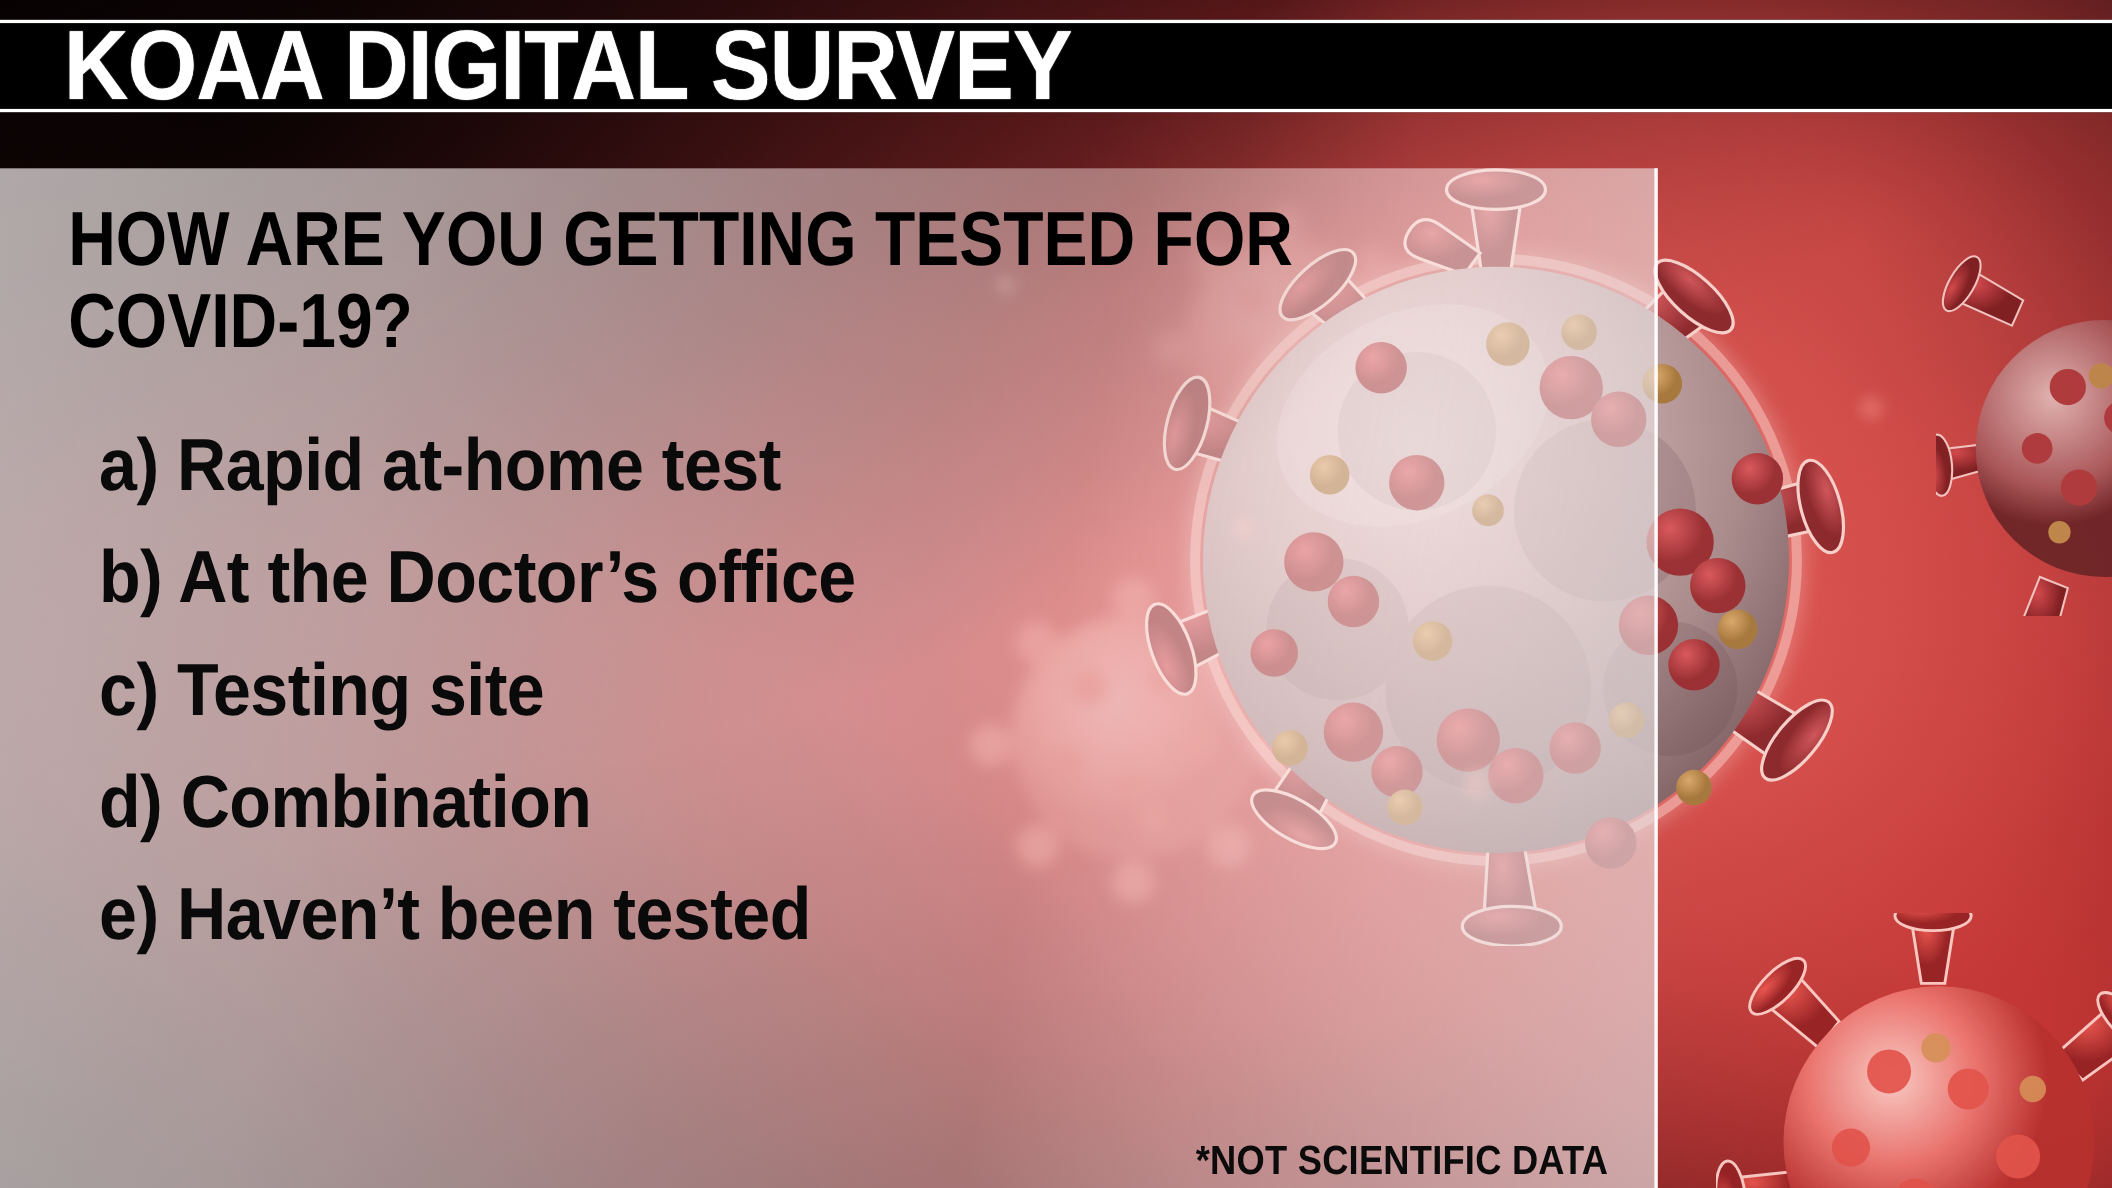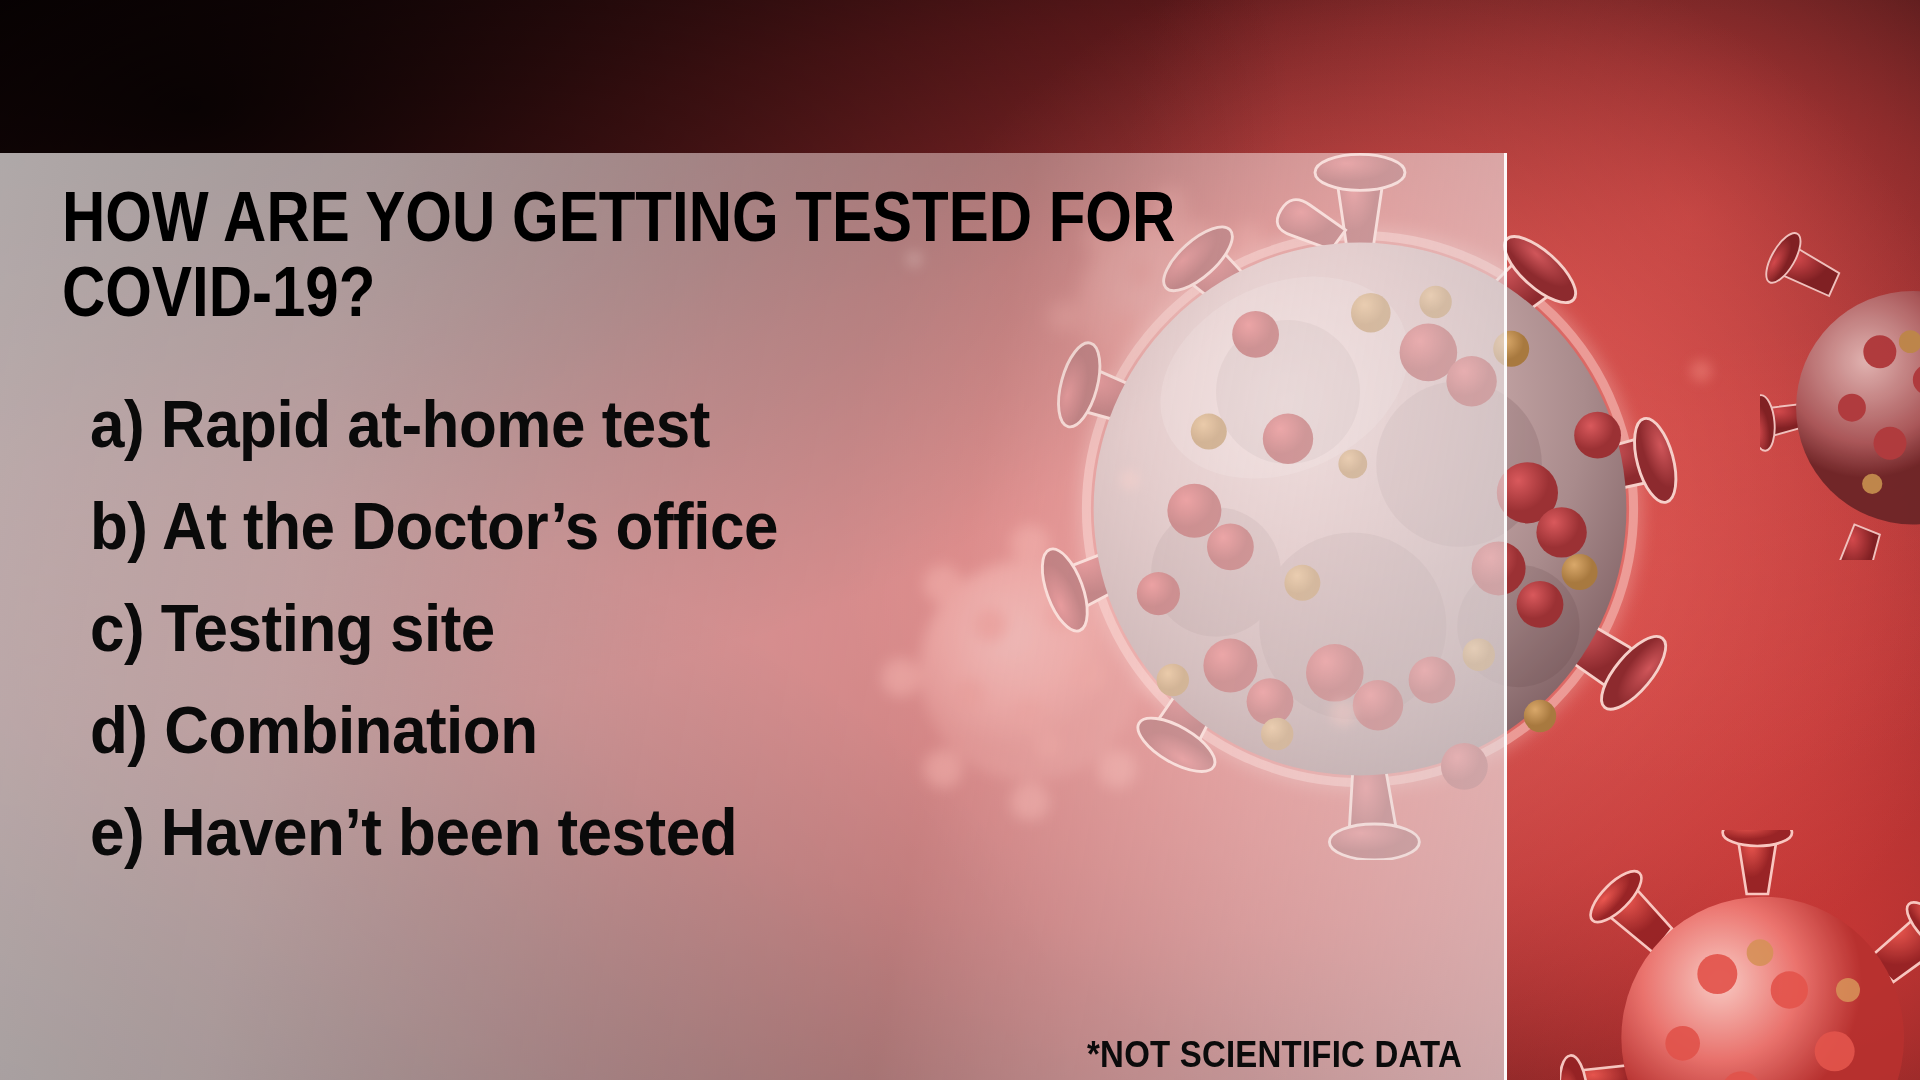--- a/index.html
+++ b/index.html
@@ -424,14 +424,17 @@
       <div class="option">a) Rapid at-home test</div>
       <div class="option">b) At the Doctor’s office</div>
       <div class="option">c) Testing site</div>
       <div class="option">d) Combination</div>
       <div class="option">e) Haven’t been tested</div>
     </div>
 
     <div class="footnote">*NOT SCIENTIFIC DATA</div>
   </div>
 
+  <div class="title-banner">
+    <h1>KOAA DIGITAL SURVEY</h1>
+  </div>
 
 </div>
 
 </body></html>

